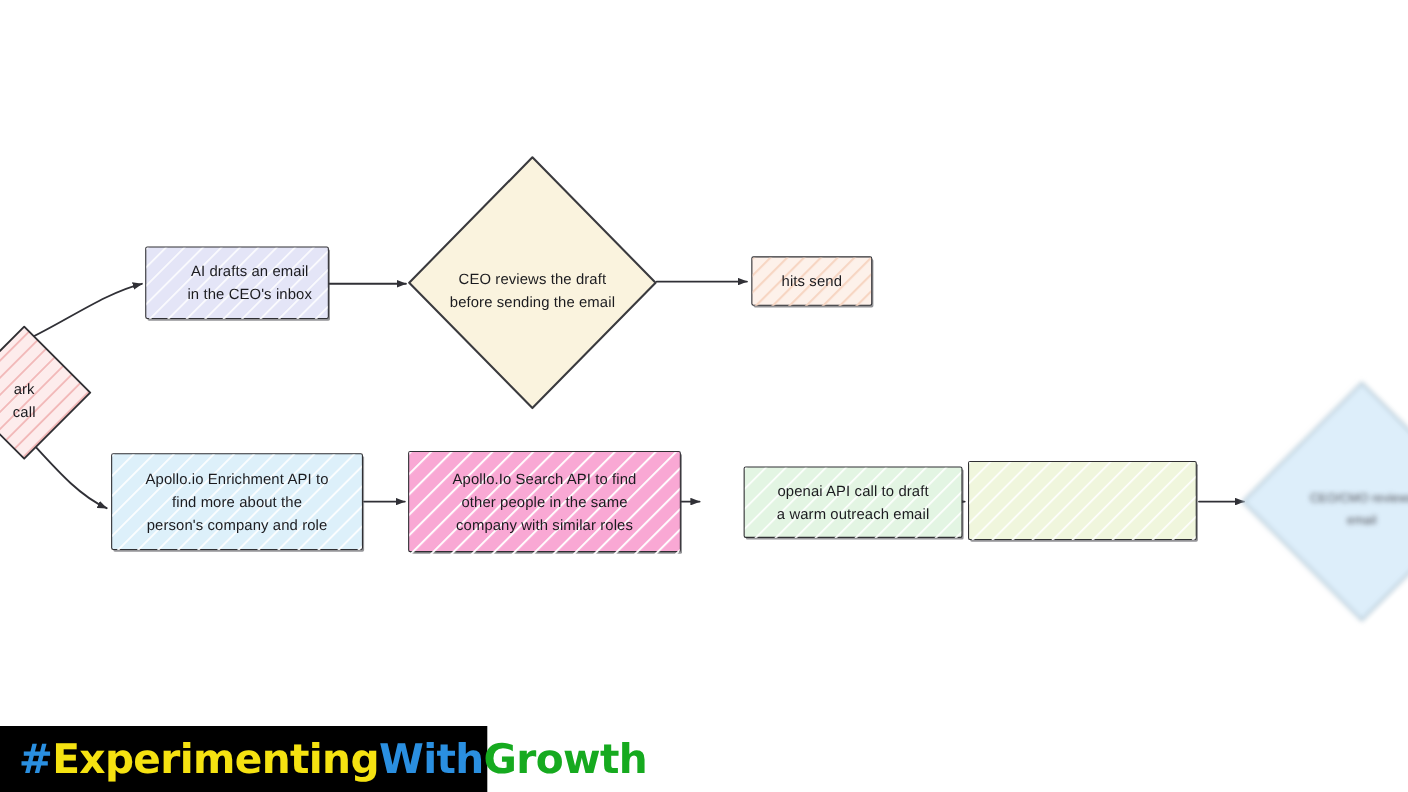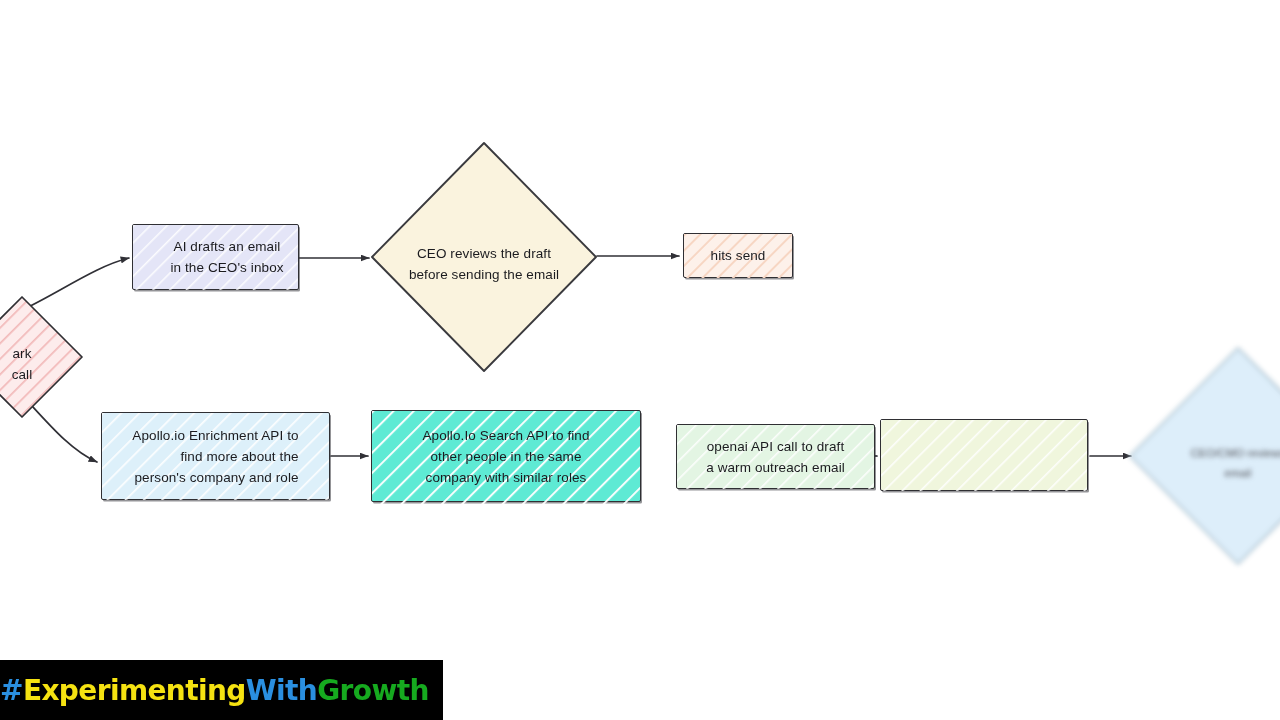--- a/index.html
+++ b/index.html
@@ -71,22 +71,23 @@
     width: 443px;
     height: 60px;
     background: #000000;
     display: flex;
     align-items: center;
     z-index: 20;
   }
   #hashtag-banner .tag {
     font-family: "DejaVu Sans", sans-serif;
     font-weight: bold;
-    font-size: 28px;
+    font-size: 37px;
     letter-spacing: -0.6px;
+    padding-left: 17px;
   }
   .tag-hash  { color: #2a8fe0; }
   .tag-yellow{ color: #f5e211; }
   .tag-blue  { color: #2a8fe0; }
   .tag-green { color: #16aa1f; }
 
   .blurred { filter: blur(2.6px); }
 </style>
 </head>
 <body>
@@ -164,35 +165,35 @@
     <defs>
       <pattern id="hw2" width="11" height="11" patternTransform="rotate(45)" patternUnits="userSpaceOnUse">
         <line x1="0" y1="0" x2="0" y2="11" stroke="#f7d6c3" stroke-width="4"></line>
       </pattern>
     </defs>
     <rect width="110" height="45" fill="url(#hw2)"></rect>
   </svg>
   <div class="label">hits send</div>
 </div>
 
-<div class="node rect" style="left:101px; top:412px; width:229px; height:88px; background:#ddf0fa;text-align:right;">
+<div class="node rect" style="left:101px; top:412px; width:229px; height:88px; background:#ddf0fa;">
   <svg class="hatch" viewBox="0 0 229 88" preserveAspectRatio="none">
     <defs>
       <pattern id="hw3" width="13" height="13" patternTransform="rotate(45)" patternUnits="userSpaceOnUse">
         <line x1="0" y1="0" x2="0" y2="13" stroke="#ffffff" stroke-width="3.4" opacity="0.9"></line>
       </pattern>
     </defs>
     <rect width="229" height="88" fill="url(#hw3)"></rect>
   </svg>
   <div class="label">Apollo.io Enrichment API to
 find more about the
 person's company and role</div>
 </div>
 
-<div class="node rect" style="left:371px; top:410px; width:270px; height:92px; background:#5eead4;">
+<div class="node rect" style="left:371px; top:410px; width:248px; height:92px; background:#f9a8d4;">
   <svg class="hatch" viewBox="0 0 225 92" preserveAspectRatio="none">
     <defs>
       <pattern id="hw4" width="12" height="12" patternTransform="rotate(45)" patternUnits="userSpaceOnUse">
         <line x1="0" y1="0" x2="0" y2="12" stroke="#ffffff" stroke-width="3.4" opacity="0.95"></line>
       </pattern>
     </defs>
     <rect width="225" height="92" fill="url(#hw4)"></rect>
   </svg>
   <div class="label">Apollo.Io Search API to find
 other people in the same

